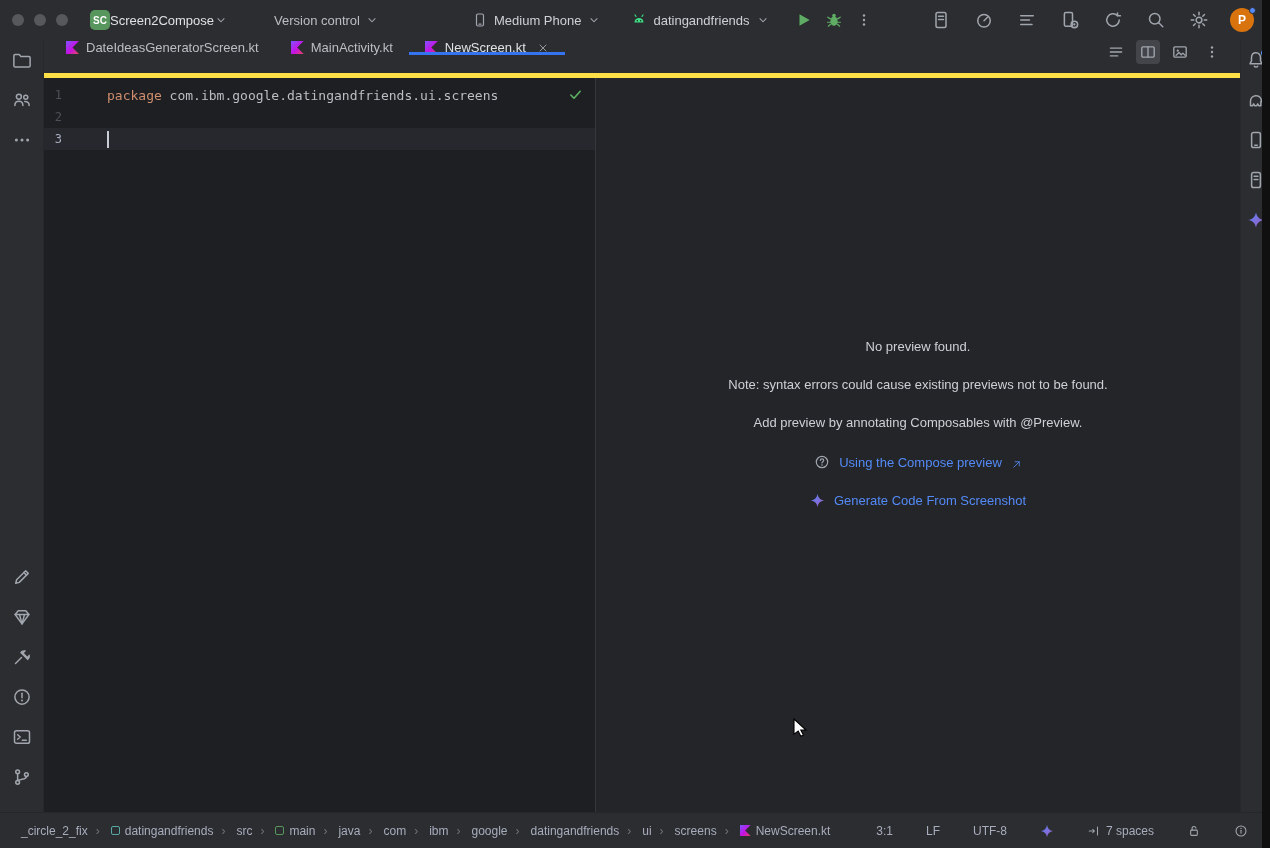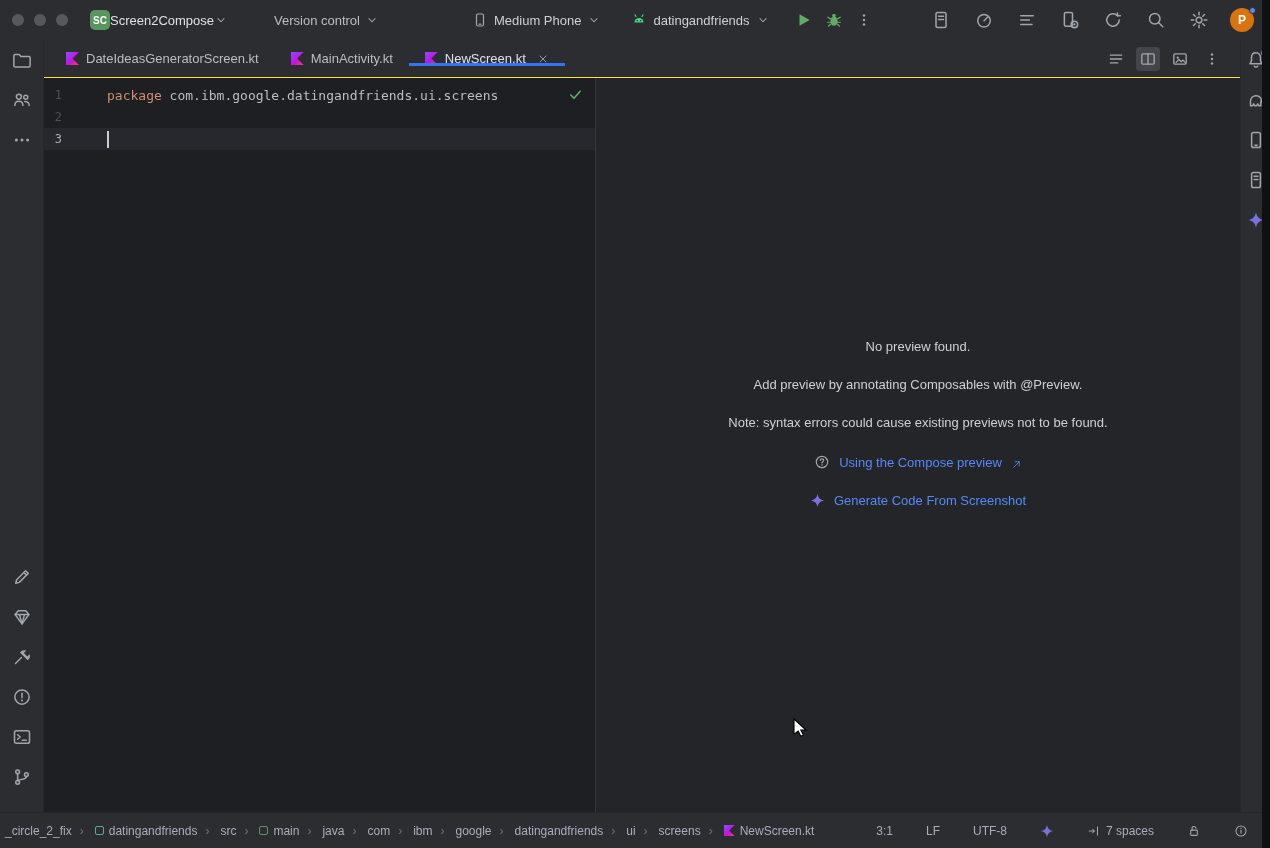--- a/index.html
+++ b/index.html
@@ -36,21 +36,21 @@
   .stripe-left{flex:0 0 44px;border-right:1px solid #26282C}
   .stripe-right{flex:0 0 30px;border-left:1px solid #26282C}
   .stripe .icbtn{margin-bottom:16px}
   .stripe .spacer{flex:1}
   .bellwrap{position:relative}
   .bellwrap .dot{position:absolute;top:2px;right:1px;width:6px;height:6px;border-radius:50%;background:#548AF7}
 
   .content{flex:1;display:flex;flex-direction:column;min-width:0}
 
   
-  .tabbar{flex:0 0 38px;display:flex;align-items:center;padding-left:6px;border-bottom:1px solid #fde047;background:#2B2D30}
+  .tabbar{flex:0 0 38px;display:flex;align-items:flex-start;padding-left:6px;border-bottom:5px solid #fde047;background:#2B2D30}
   .tab{position:relative;display:flex;align-items:center;gap:7px;padding:0 16px;color:#BCBEC4;cursor:default}
   .tab.active{color:#DFE1E5}
   .tab.active::after{content:"";position:absolute;left:0;right:0;bottom:0;height:3px;background:#3574F0}
   .kt-icon{width:13px;height:13px;flex:0 0 13px;
     background:linear-gradient(135deg,#7F52FF 0%,#C711E1 55%,#E44857 100%);
     clip-path:polygon(0 0,100% 0,50% 50%,100% 100%,0 100%)}
   .kt-icon.sm{width:11px;height:11px;flex:0 0 11px}
   .tab-close{margin-left:4px;display:flex;align-items:center}
   .tabbar-right{margin-left:auto;display:flex;align-items:center;gap:8px;padding-right:16px}
   .icbtn.selected{background:#43454A}
@@ -69,21 +69,21 @@
   .inspection{position:absolute;top:9px;right:12px}
   .divider{flex:0 0 1px;background:#35373B}
   .preview{flex:1;background:#232529;display:flex;justify-content:center;position:relative;min-width:0}
   .pv-box{margin-top:260px;display:flex;flex-direction:column;align-items:center;gap:20px}
   .pv-line{height:18px;line-height:18px;color:#CED0D6}
   .pv-link-row{height:18px;display:flex;align-items:flex-end;gap:9px}
   .pv-link{color:#548AF7;cursor:pointer}
 
   
   .statusbar{flex:0 0 36px;display:flex;align-items:center;background:#2B2D30;border-top:1px solid #24262A;
-    padding:0 22px 0 4px;font-size:12px;color:#A8ADBD;white-space:nowrap}
+    padding:0 22px 0 20px;font-size:12px;color:#A8ADBD;white-space:nowrap}
   .crumbs{display:flex;align-items:center;min-width:0}
   .crumb{display:flex;align-items:center;gap:5px;padding:0 1px}
   .crumb + .crumb::before{content:"›";color:#6F737A;margin:0 6px}
   .sq-icon{width:9px;height:9px;border-radius:2px;border:1.5px solid #57A8A2}
   .sq-icon.green{border-color:#57965C}
   .status-right{margin-left:auto;display:flex;align-items:center;gap:33px}
   .sr-item{display:flex;align-items:center;gap:5px}
 
   
   .screen-edge{position:absolute;top:0;right:0;width:8px;height:848px;background:#101010;z-index:40}
@@ -354,22 +354,22 @@
                 <path style="stroke:#5FB865;stroke-width:1.6" d="M3 8.6 6.4 12 13 4.6"></path>
               </svg>
           </span>
         </div>
 
         <div class="divider"></div>
 
         <div class="preview">
           <div class="pv-box">
             <div class="pv-line">No preview found.</div>
+            <div class="pv-line">Note: syntax errors could cause existing previews not to be found.</div>
             <div class="pv-line">Add preview by annotating Composables with @Preview.</div>
-            <div class="pv-line">Note: syntax errors could cause existing previews not to be found.</div>
             <div class="pv-link-row">
               <svg class="ic" width="16" height="16" viewBox="0 0 16 16">
                   <circle cx="8" cy="8" r="5.7"></circle>
                   <path d="M6.3 6.4c.1-1 .8-1.6 1.7-1.6 1 0 1.7.6 1.7 1.5 0 1.3-1.7 1.4-1.7 2.6"></path>
                   <circle class="f" cx="8" cy="11" r=".8"></circle>
                 </svg>
               <span class="pv-link">Using the Compose preview</span>
               <svg class="ic" width="11" height="11" viewBox="0 0 16 16">
                   <path style="stroke:#548AF7" d="M4 12 12 4M6 4h6v6"></path>
                 </svg>

